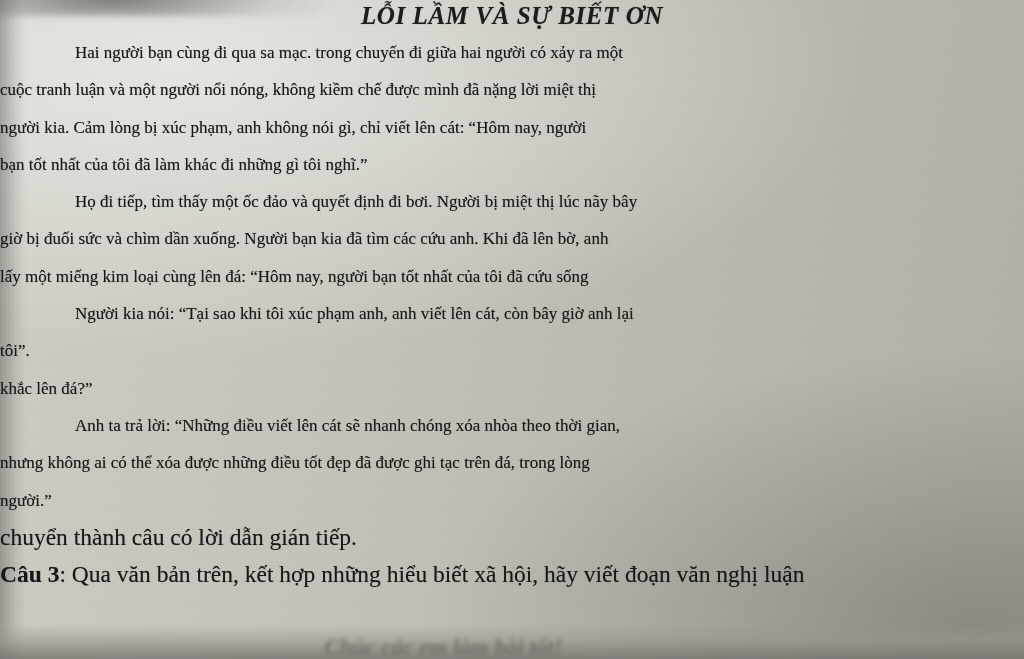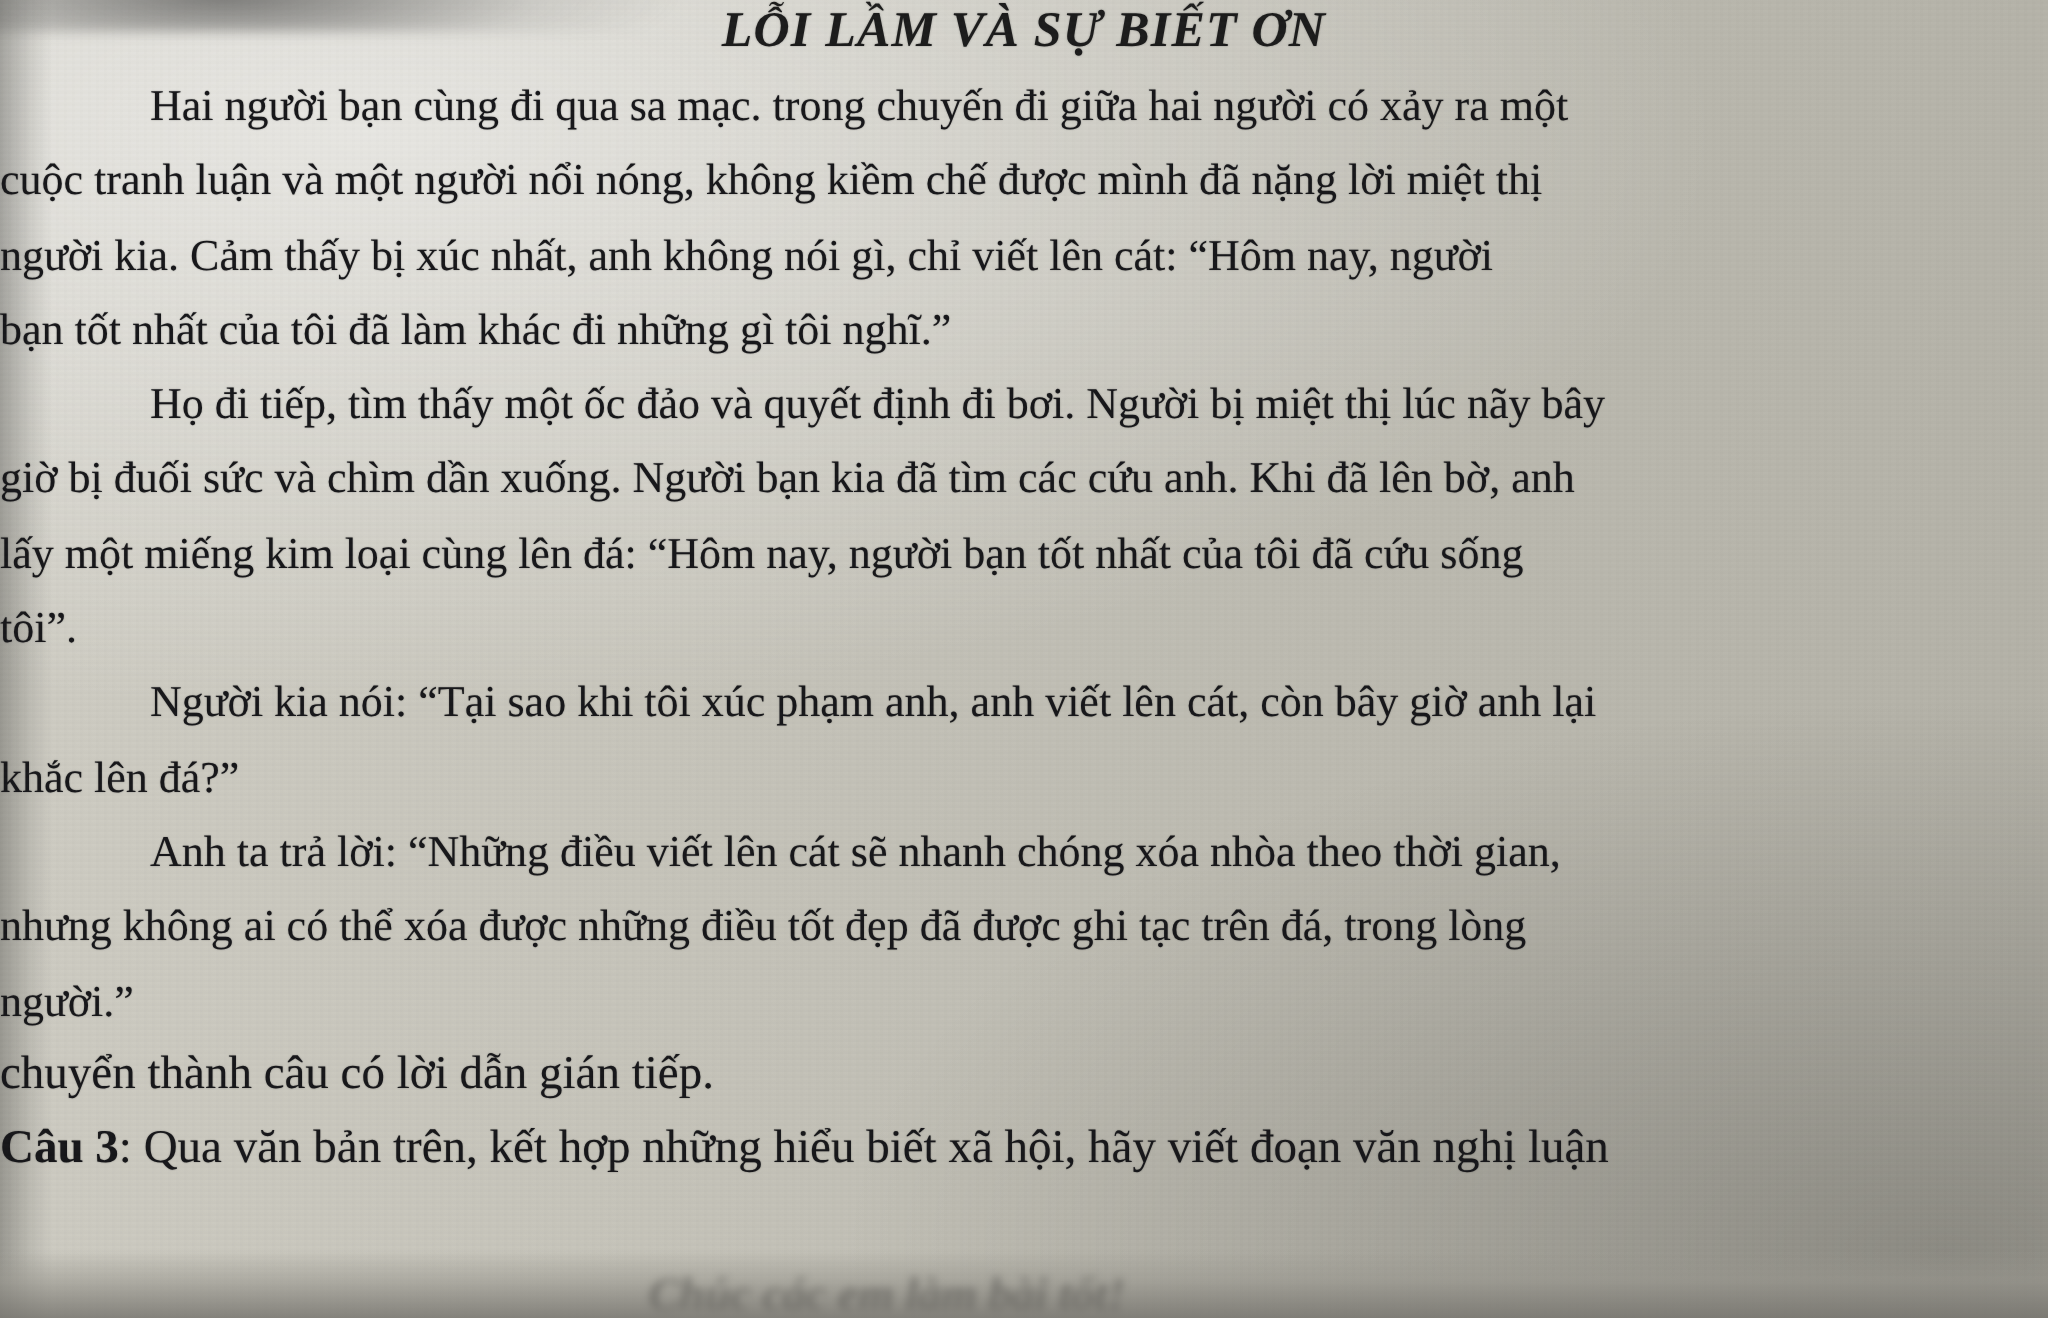--- a/index.html
+++ b/index.html
@@ -94,21 +94,21 @@
     position: absolute;
     top: 34px;
     left: 0;
     width: 1024px;
   }
 
   .line {
     position: relative;
     height: 37.3px;
     line-height: 37.3px;
-    font-size: 22px;
+    font-size: 17px;
     color: #17171a;
     white-space: nowrap;
     text-shadow: 0 0 0.8px rgba(0,0,0,.40);
     padding-left: 0;
   }
   
   .line > span { display: inline-block; }
 
   .ind  { padding-left: 75px; }   
   .edge { padding-left: 0px;  }   
@@ -136,29 +136,29 @@
 <div id="page">
 
   <div class="text-layer">
 
     <div class="title">LỖI LẦM VÀ SỰ BIẾT ƠN</div>
 
     <div class="body">
 
       <div class="line ind"><span>Hai người bạn cùng đi qua sa mạc. trong chuyến đi giữa hai người có xảy ra một</span></div>
       <div class="line edge"><span>cuộc tranh luận và một người nổi nóng, không kiềm chế được mình đã nặng lời miệt thị</span></div>
-      <div class="line edge"><span>người kia. Cảm thấy bị xúc nhất, anh không nói gì, chỉ viết lên cát: “Hôm nay, người</span></div>
+      <div class="line edge"><span>người kia. Cảm lòng bị xúc phạm, anh không nói gì, chỉ viết lên cát: “Hôm nay, người</span></div>
       <div class="line edge"><span>bạn tốt nhất của tôi đã làm khác đi những gì tôi nghĩ.”</span></div>
 
       <div class="line ind"><span>Họ đi tiếp, tìm thấy một ốc đảo và quyết định đi bơi. Người bị miệt thị lúc nãy bây</span></div>
       <div class="line edge"><span>giờ bị đuối sức và chìm dần xuống. Người bạn kia đã tìm các cứu anh. Khi đã lên bờ, anh</span></div>
       <div class="line edge"><span>lấy một miếng kim loại cùng lên đá: “Hôm nay, người bạn tốt nhất của tôi đã cứu sống</span></div>
+      <div class="line ind"><span>Người kia nói: “Tại sao khi tôi xúc phạm anh, anh viết lên cát, còn bây giờ anh lại</span></div>
+
       <div class="line edge"><span>tôi”.</span></div>
-
-      <div class="line ind"><span>Người kia nói: “Tại sao khi tôi xúc phạm anh, anh viết lên cát, còn bây giờ anh lại</span></div>
       <div class="line edge"><span>khắc lên đá?”</span></div>
 
       <div class="line ind"><span>Anh ta trả lời: “Những điều viết lên cát sẽ nhanh chóng xóa nhòa theo thời gian,</span></div>
       <div class="line edge"><span>nhưng không ai có thể xóa được những điều tốt đẹp đã được ghi tạc trên đá, trong lòng</span></div>
       <div class="line edge"><span>người.”</span></div>
 
 
       <div class="line edge q-line"><span>chuyển thành câu có lời dẫn gián tiếp.</span></div>
 
       <div class="line edge q-line"><span class="b">Câu 3</span><span>: Qua văn bản trên, kết hợp những hiểu biết xã hội, hãy viết đoạn văn nghị luận</span></div>

